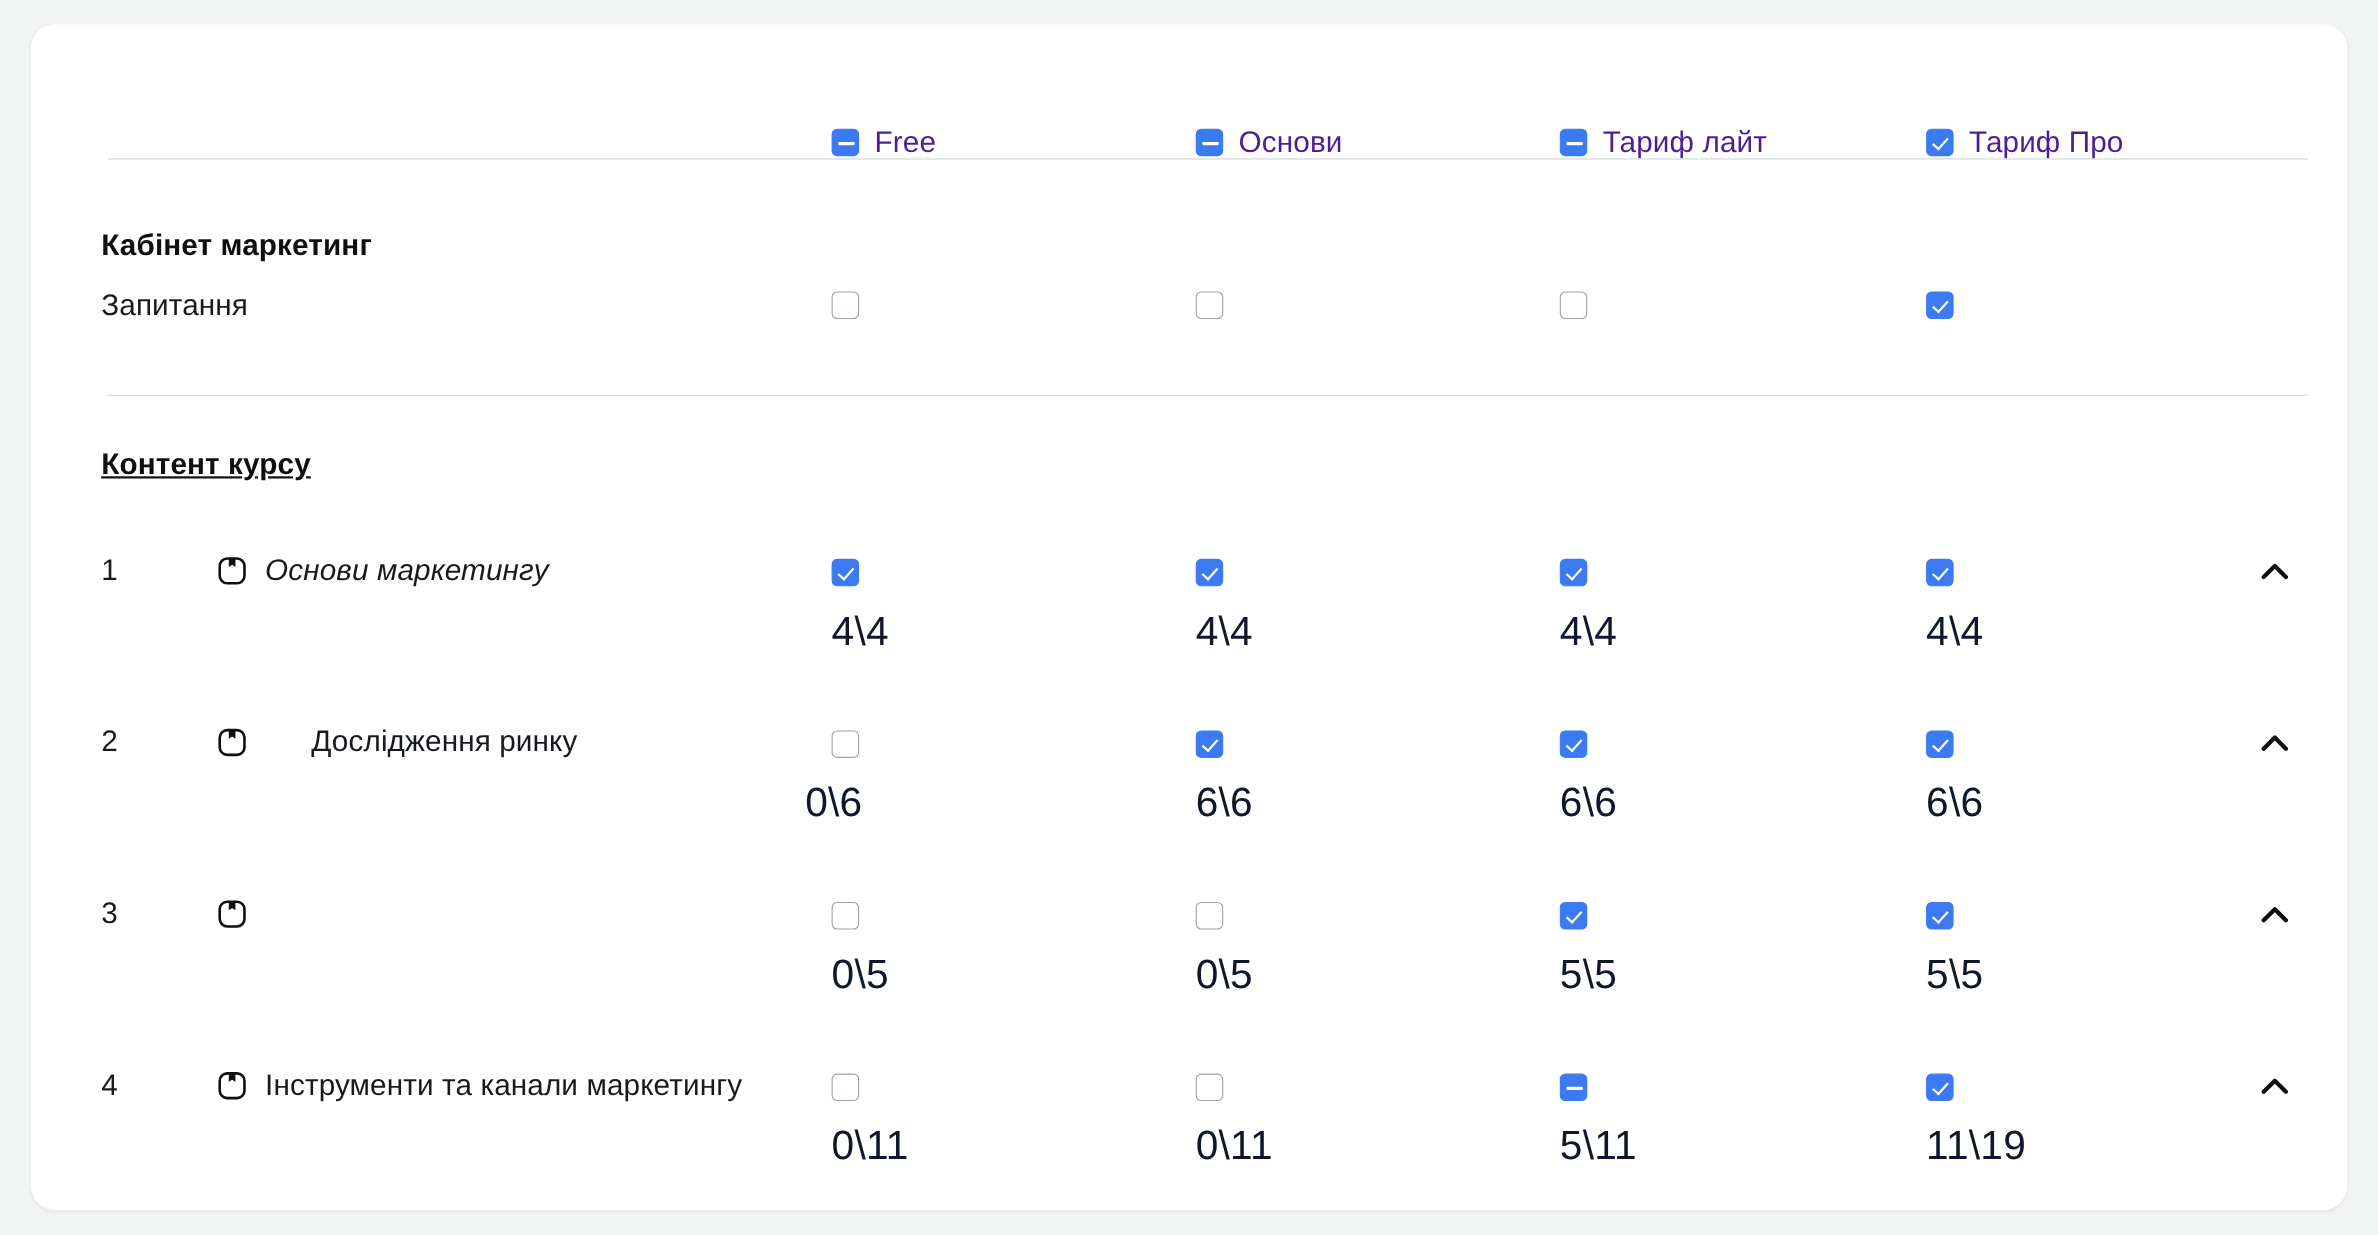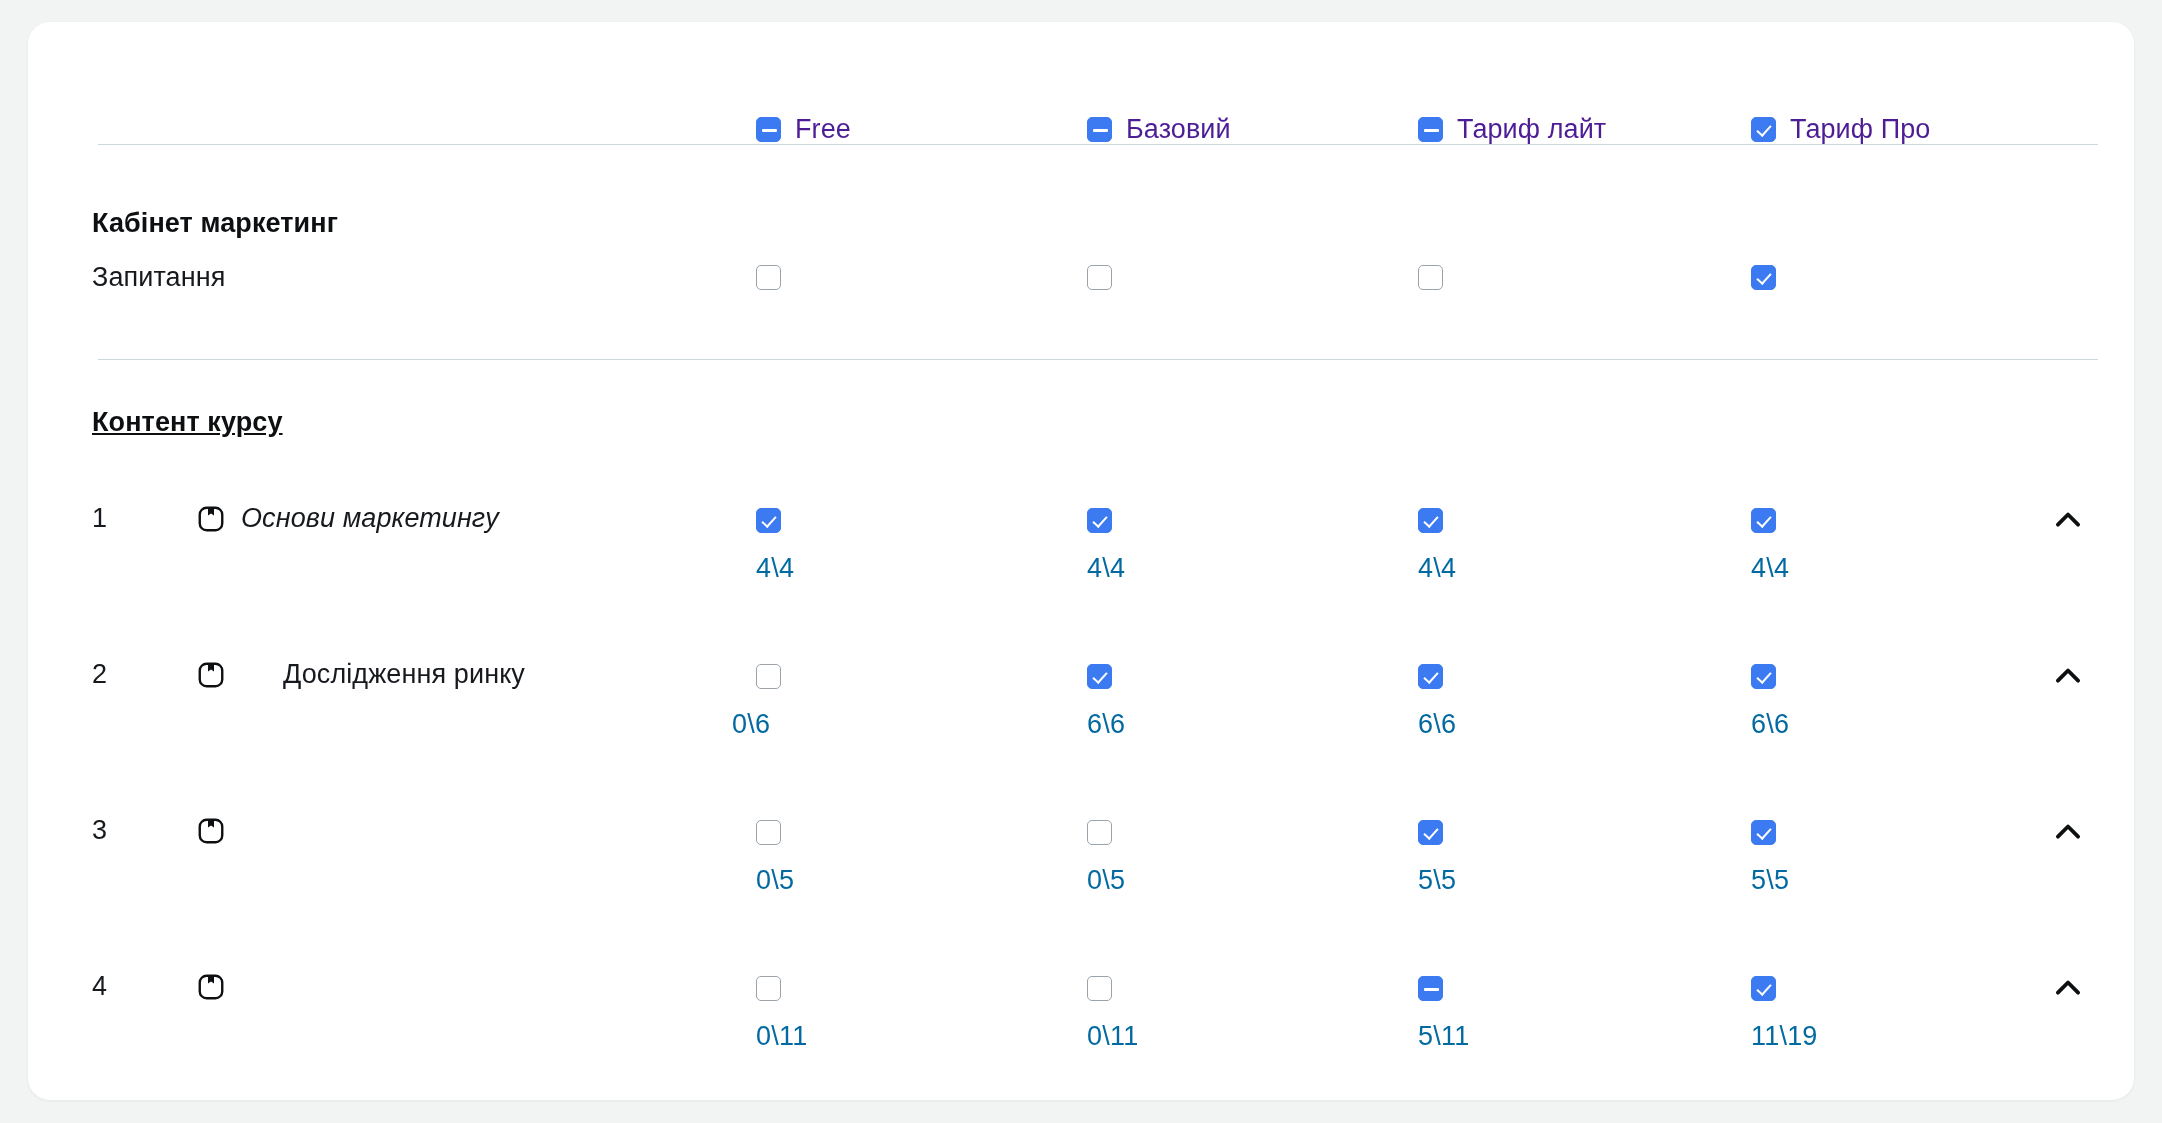--- a/index.html
+++ b/index.html
@@ -102,22 +102,22 @@
   }
   .mod-title{
     position:absolute;
     font-size:27px;
     color:#16191d;
     letter-spacing:.1px;
     white-space:nowrap;
   }
   .count{
     position:absolute;
-    font-size:27px;
-    color:#0369a1;
+    font-size:37px;
+    color:#0f172a;
     white-space:nowrap;
     letter-spacing:.2px;
   }
   .chevron{
     position:absolute;
     width:44px;height:44px;
     cursor:pointer;
   }
 
   .cb-cell{position:absolute;}
@@ -126,21 +126,21 @@
 <body>
 
 <div class="card">
   <div class="grid" id="grid">
       <div class="hdr-cell" style="left: 728px; top: 92px;">
         <span class="cb mixed"></span>
         <span class="hdr-label">Free</span>
       </div>
       <div class="hdr-cell" style="left: 1059px; top: 92px;">
         <span class="cb mixed"></span>
-        <span class="hdr-label">Базовий</span>
+        <span class="hdr-label">Основи</span>
       </div>
       <div class="hdr-cell" style="left: 1390px; top: 92px;">
         <span class="cb mixed"></span>
         <span class="hdr-label">Тариф лайт</span>
       </div>
       <div class="hdr-cell" style="left: 1723px; top: 92px;">
         <span class="cb on"></span>
         <span class="hdr-label">Тариф Про</span>
       </div>
       <div class="divider" style="top: 122px;"></div>
@@ -200,20 +200,21 @@
       <div class="cb-cell" style="left: 1723px; top: 798px;"><span class="cb on"></span></div>
       <div class="count" style="left: 1723px; top: 843px;">5\5</div>
       <span class="chevron" style="left: 2018px; top: 788px;"><svg viewBox="0 0 24 24" width="44" height="44" fill="none" stroke="#0d0f11" stroke-width="2.1" stroke-linecap="round" stroke-linejoin="round">
           <polyline points="6.5,14.5 12,9 17.5,14.5"></polyline>
         </svg></span>
       <div class="mod-index" style="left: 64px; top: 949px;">4</div>
       <span class="mod-icon" style="left: 168px; top: 950px;"><svg viewBox="0 0 24 24" width="30" height="30" fill="none" stroke="#0d0f11" stroke-width="1.9" stroke-linecap="round" stroke-linejoin="round">
           <rect x="3" y="3" width="18" height="18" rx="5.5"></rect>
           <path d="M9.6 3 L9.6 9.2 L12 7.6 L14.4 9.2 L14.4 3 Z" fill="#0d0f11" stroke="none"></path>
         </svg></span>
+      <div class="mod-title" style="left: 213px; top: 949px;">Інструменти та канали маркетингу</div>
       <div class="cb-cell" style="left: 728px; top: 954px;"><span class="cb off"></span></div>
       <div class="count" style="left: 728px; top: 999px;">0\11</div>
       <div class="cb-cell" style="left: 1059px; top: 954px;"><span class="cb off"></span></div>
       <div class="count" style="left: 1059px; top: 999px;">0\11</div>
       <div class="cb-cell" style="left: 1390px; top: 954px;"><span class="cb mixed"></span></div>
       <div class="count" style="left: 1390px; top: 999px;">5\11</div>
       <div class="cb-cell" style="left: 1723px; top: 954px;"><span class="cb on"></span></div>
       <div class="count" style="left: 1723px; top: 999px;">11\19</div>
       <span class="chevron" style="left: 2018px; top: 944px;"><svg viewBox="0 0 24 24" width="44" height="44" fill="none" stroke="#0d0f11" stroke-width="2.1" stroke-linecap="round" stroke-linejoin="round">
           <polyline points="6.5,14.5 12,9 17.5,14.5"></polyline>

